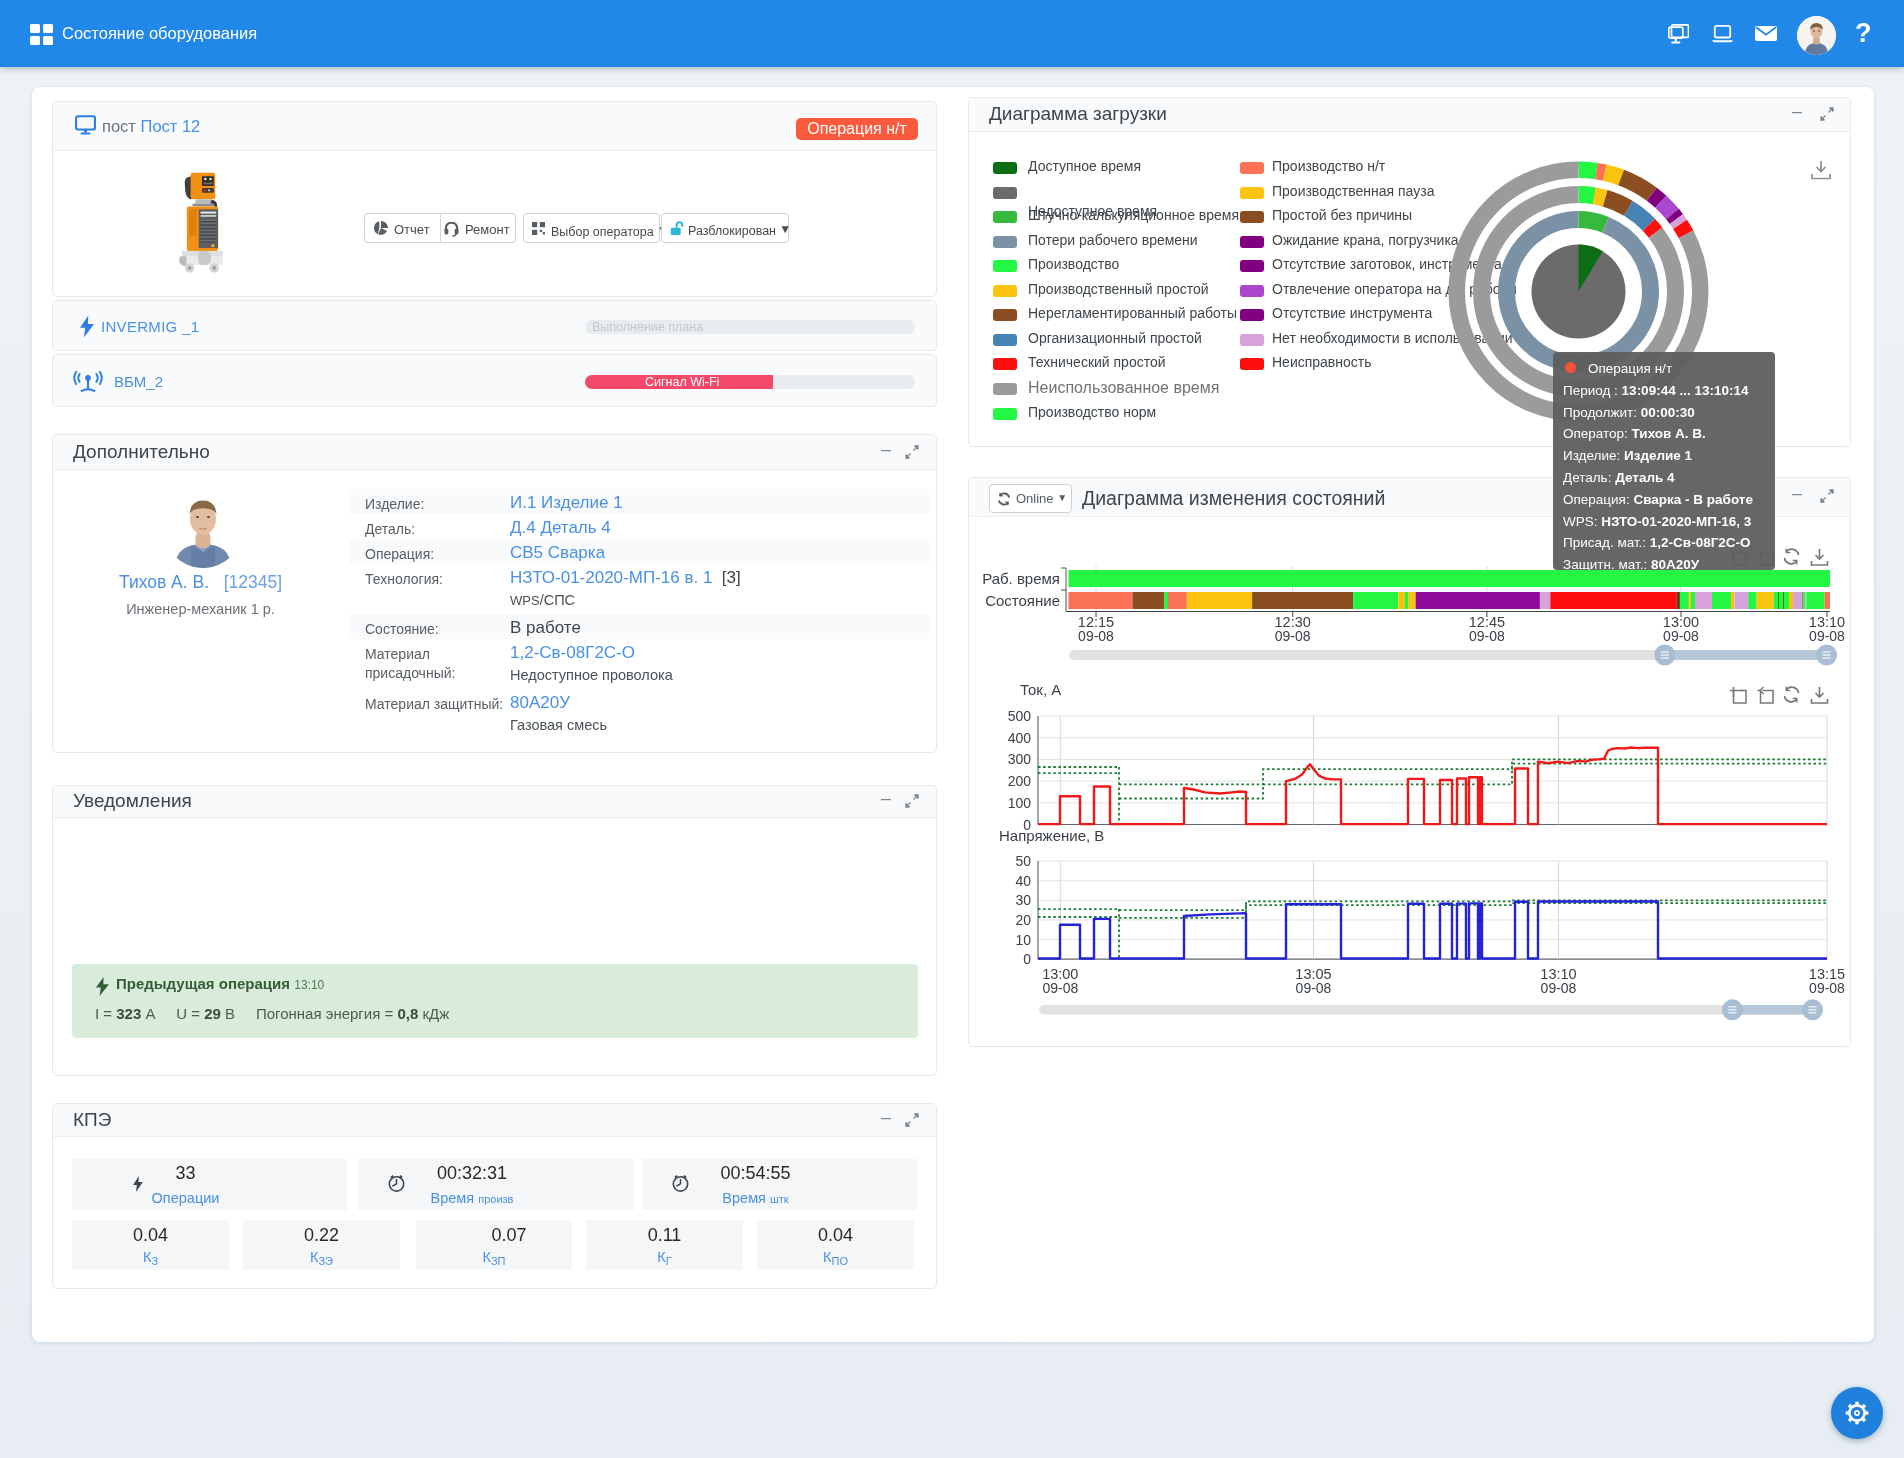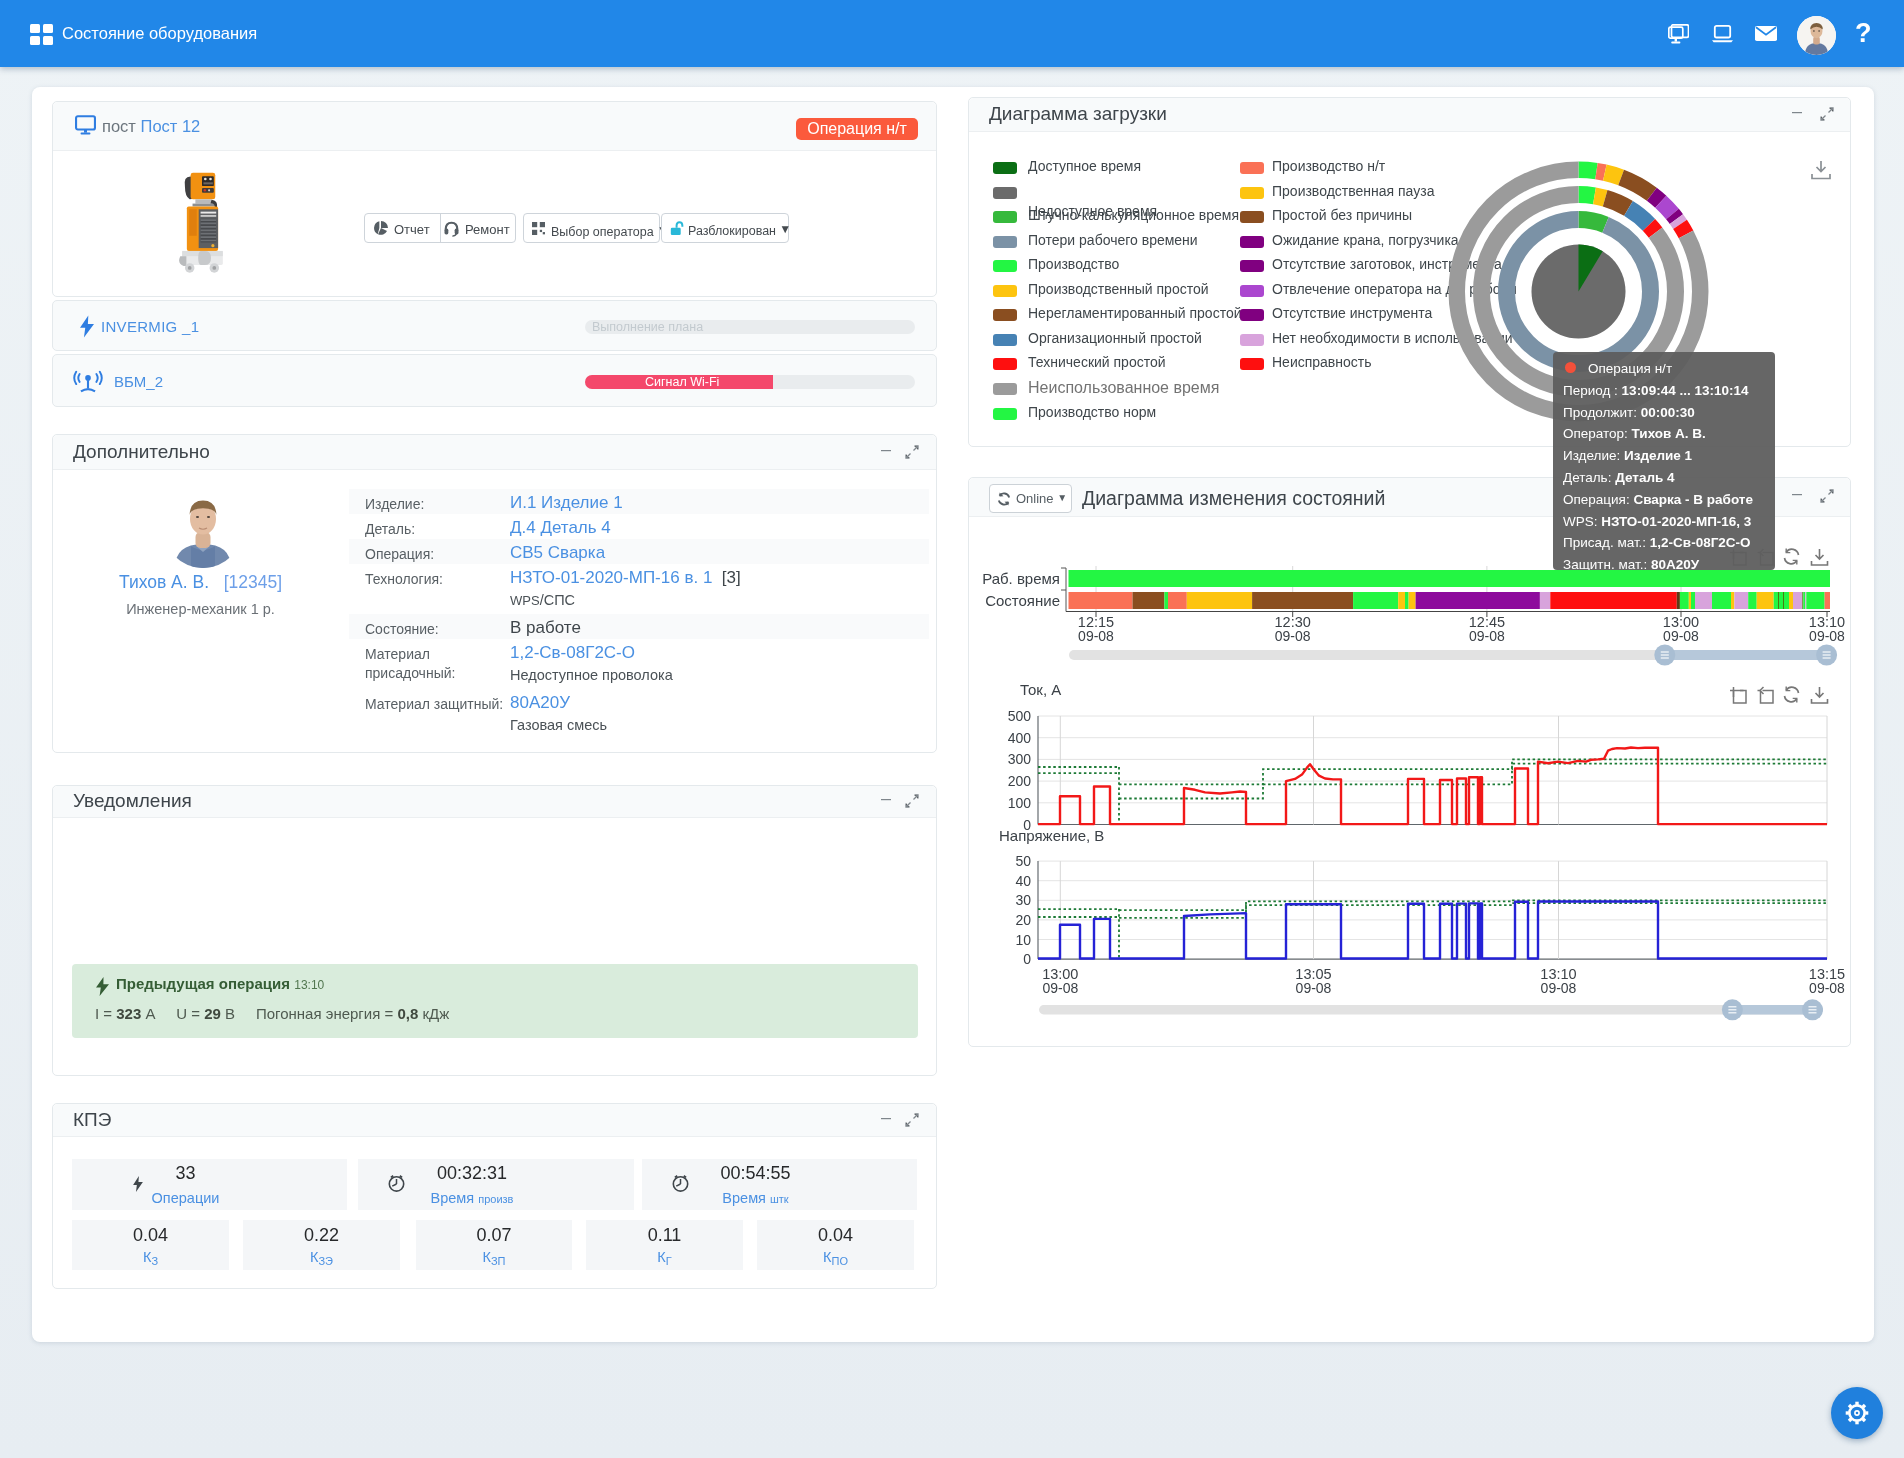--- a/index.html
+++ b/index.html
@@ -280,21 +280,21 @@
   </div>
 <div class="abs" style="left:72px;top:1220px;width:157px;height:50px;background:#f4f6f8;">
     <div class="abs" style="left:0;top:5px;width:157px;text-align:center;font-size:18px;color:#27292b;">0.04</div>
     <div class="abs" style="left:0;top:29px;width:157px;text-align:center;font-size:14.5px;color:#4a90e2;">К<span style="font-size:11px;vertical-align:-3px">З</span></div>
   </div>
 <div class="abs" style="left:243px;top:1220px;width:157px;height:50px;background:#f4f6f8;">
     <div class="abs" style="left:0;top:5px;width:157px;text-align:center;font-size:18px;color:#27292b;">0.22</div>
     <div class="abs" style="left:0;top:29px;width:157px;text-align:center;font-size:14.5px;color:#4a90e2;">К<span style="font-size:11px;vertical-align:-3px">ЗЭ</span></div>
   </div>
 <div class="abs" style="left:416px;top:1220px;width:156px;height:50px;background:#f4f6f8;">
-    <div class="abs" style="left:0;top:5px;width:156px;text-align:center;font-size:18px;color:#27292b;">0.07</div>
+    <div class="abs" style="left:15px;top:5px;width:156px;text-align:center;font-size:18px;color:#27292b;">0.07</div>
     <div class="abs" style="left:0;top:29px;width:156px;text-align:center;font-size:14.5px;color:#4a90e2;">К<span style="font-size:11px;vertical-align:-3px">ЗП</span></div>
   </div>
 <div class="abs" style="left:586px;top:1220px;width:157px;height:50px;background:#f4f6f8;">
     <div class="abs" style="left:0;top:5px;width:157px;text-align:center;font-size:18px;color:#27292b;">0.11</div>
     <div class="abs" style="left:0;top:29px;width:157px;text-align:center;font-size:14.5px;color:#4a90e2;">К<span style="font-size:11px;vertical-align:-3px">Г</span></div>
   </div>
 <div class="abs" style="left:757px;top:1220px;width:157px;height:50px;background:#f4f6f8;">
     <div class="abs" style="left:0;top:5px;width:157px;text-align:center;font-size:18px;color:#27292b;">0.04</div>
     <div class="abs" style="left:0;top:29px;width:157px;text-align:center;font-size:14.5px;color:#4a90e2;">К<span style="font-size:11px;vertical-align:-3px">ПО</span></div>
   </div>
@@ -323,21 +323,21 @@
 <div class="abs" style="left:1028px;top:182.6px;font-size:14px;color:#3f464b;margin-top:20px;">Недоступное время</div>
 <div class="abs" style="left:993px;top:211.1px;width:24px;height:12px;border-radius:3px;background:#36b93c;"></div>
 <div class="abs" style="left:1028px;top:207.1px;font-size:14px;color:#3f464b;">Штучно-калькуляционное время</div>
 <div class="abs" style="left:993px;top:235.7px;width:24px;height:12px;border-radius:3px;background:#7b92a6;"></div>
 <div class="abs" style="left:1028px;top:231.7px;font-size:14px;color:#3f464b;">Потери рабочего времени</div>
 <div class="abs" style="left:993px;top:260.2px;width:24px;height:12px;border-radius:3px;background:#23f643;"></div>
 <div class="abs" style="left:1028px;top:256.2px;font-size:14px;color:#3f464b;">Производство</div>
 <div class="abs" style="left:993px;top:284.8px;width:24px;height:12px;border-radius:3px;background:#fdc40f;"></div>
 <div class="abs" style="left:1028px;top:280.8px;font-size:14px;color:#3f464b;">Производственный простой</div>
 <div class="abs" style="left:993px;top:309.3px;width:24px;height:12px;border-radius:3px;background:#8a4e20;"></div>
-<div class="abs" style="left:1028px;top:305.3px;font-size:14px;color:#3f464b;">Нерегламентированный простой</div>
+<div class="abs" style="left:1028px;top:305.3px;font-size:14px;color:#3f464b;">Нерегламентированный работы</div>
 <div class="abs" style="left:993px;top:333.9px;width:24px;height:12px;border-radius:3px;background:#4682b4;"></div>
 <div class="abs" style="left:1028px;top:329.9px;font-size:14px;color:#3f464b;">Организационный простой</div>
 <div class="abs" style="left:993px;top:358.4px;width:24px;height:12px;border-radius:3px;background:#fe0f0f;"></div>
 <div class="abs" style="left:1028px;top:354.4px;font-size:14px;color:#3f464b;">Технический простой</div>
 <div class="abs" style="left:993px;top:383.0px;width:24px;height:12px;border-radius:3px;background:#9b9b9b;"></div>
 <div class="abs" style="left:1028px;top:379.0px;font-size:16px;color:#737373;">Неиспользованное время</div>
 <div class="abs" style="left:993px;top:407.5px;width:24px;height:12px;border-radius:3px;background:#23f643;"></div>
 <div class="abs" style="left:1028px;top:403.5px;font-size:14px;color:#3f464b;">Производство норм</div>
 <div class="abs" style="left:1240px;top:162.0px;width:24px;height:12px;border-radius:3px;background:#fa7156;"></div>
 <div class="abs" style="left:1272px;top:158.0px;font-size:14px;color:#3f464b;">Производство н/т</div>

